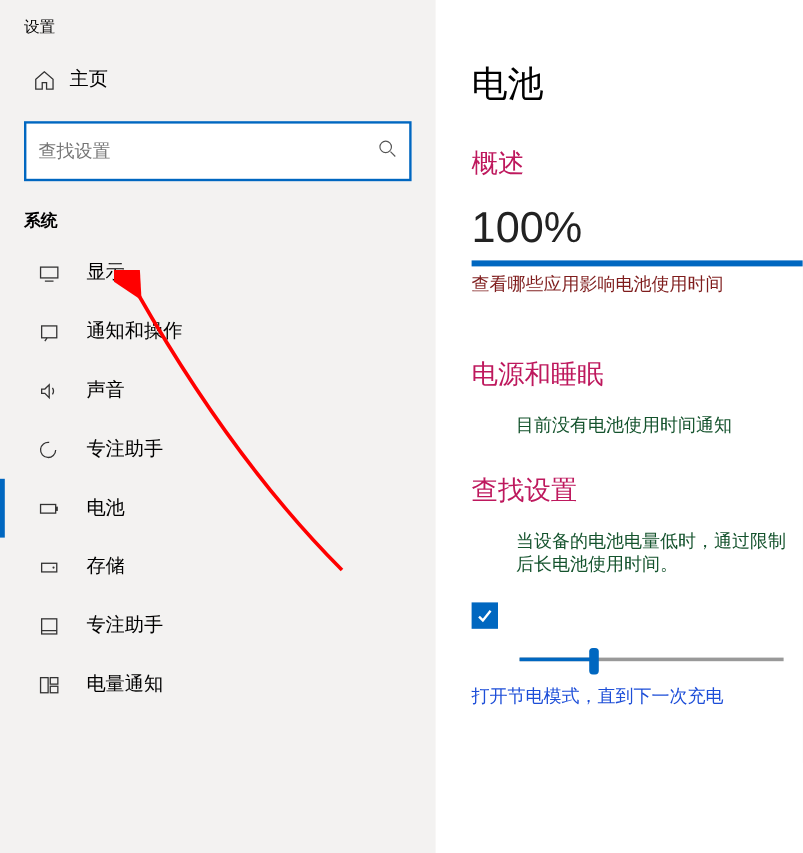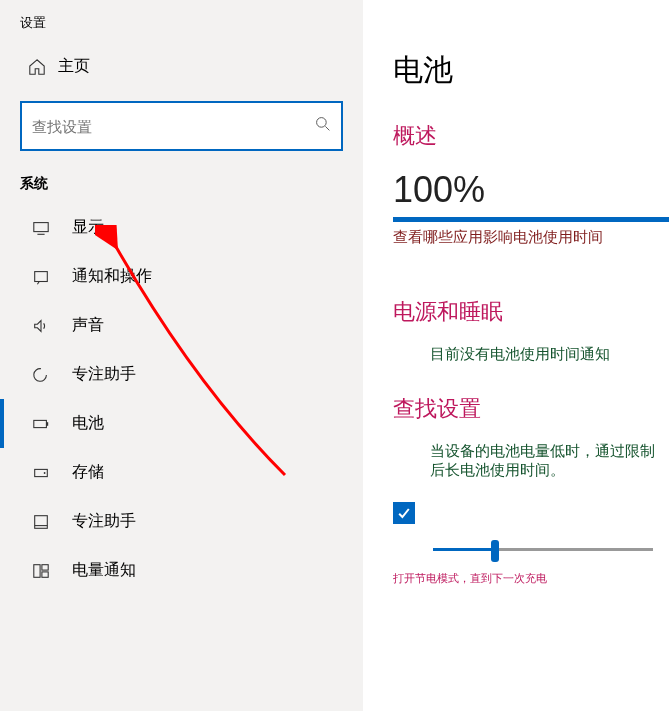--- a/index.html
+++ b/index.html
@@ -26,21 +26,21 @@
     .link { color: #7f1d1d; font-size: 15px; cursor: pointer; display: inline-block; margin-bottom: 20px; }
     .body-text { font-size: 15px; color: #14532d; margin-bottom: 28px; margin-left: 37px; }
     .sec-block { margin-bottom: 30px; }
     .checkbox-row { display: flex; align-items: center; gap: 12px; font-size: 15px; }
     .checkbox { width: 22px; height: 22px; background: #0067c0; display: flex; align-items: center; justify-content: center; }
     .checkbox svg { width: 16px; height: 16px; stroke: #fff; stroke-width: 2.5; fill: none; }
     .slider-wrap { margin: 24px 0 20px 40px; position: relative; width: 220px; }
     .slider-track { height: 3px; background: #999; position: relative; }
     .slider-fill { position: absolute; left: 0; top: 0; height: 3px; background: #0067c0; width: 28%; }
     .slider-thumb { position: absolute; left: 28%; top: -8px; width: 8px; height: 22px; background: #0067c0; border-radius: 3px; transform: translateX(-50%); }
-    .note-text { font-size: 11px; color: #be185d; }
+    .note-text { font-size: 15px; color: #1d4ed8; }
     
     .red-arrow { position: absolute; left: 95px; top: 225px; pointer-events: none; }
   </style>
 </head>
 <body>
 
 <div class="container">
   <div class="sidebar">
 
     <div class="topbar">

